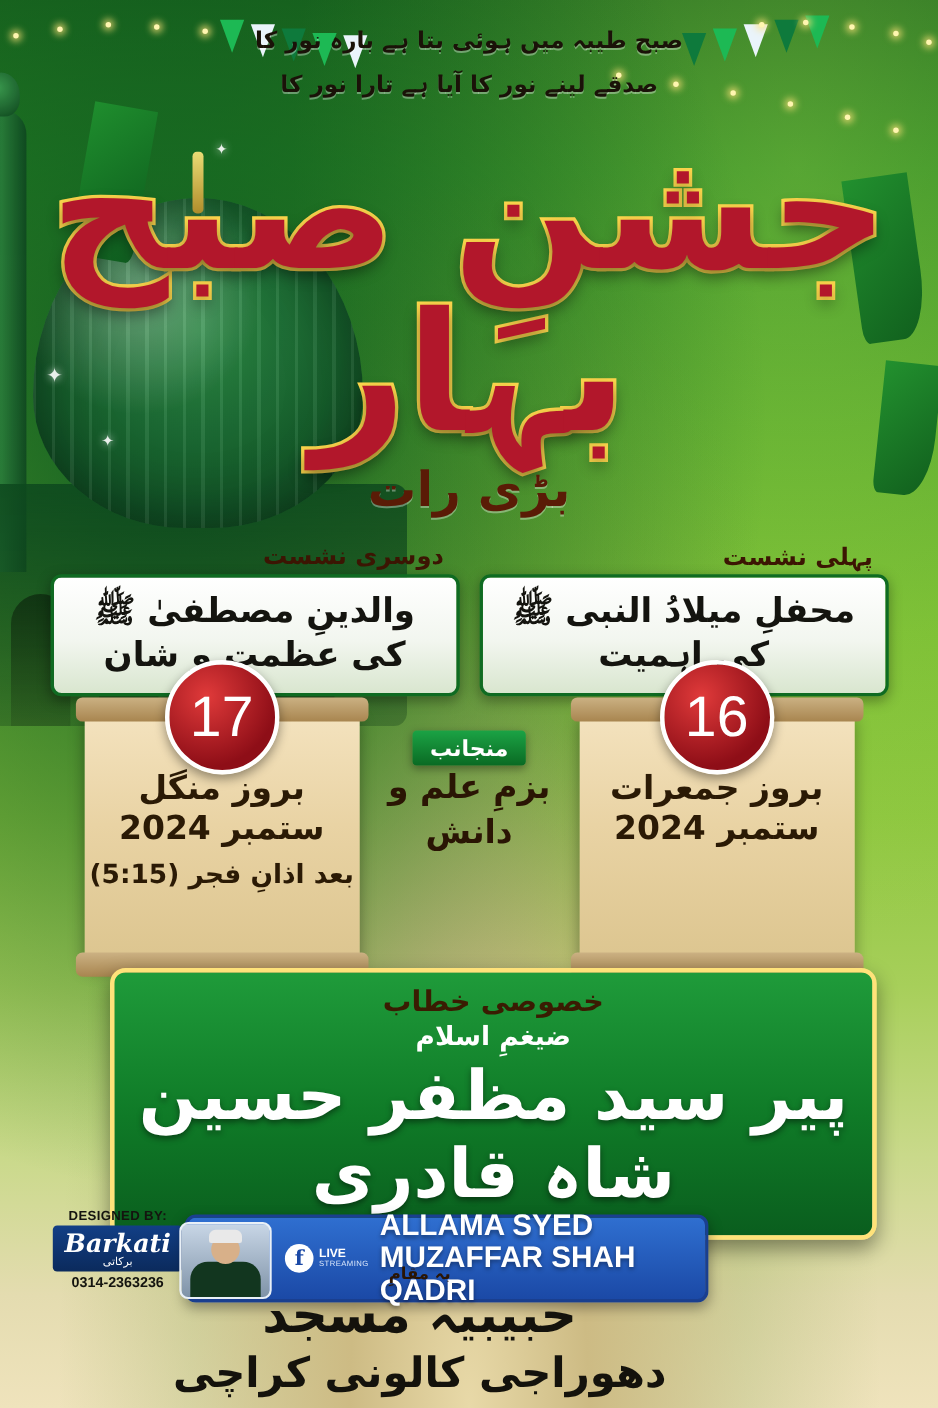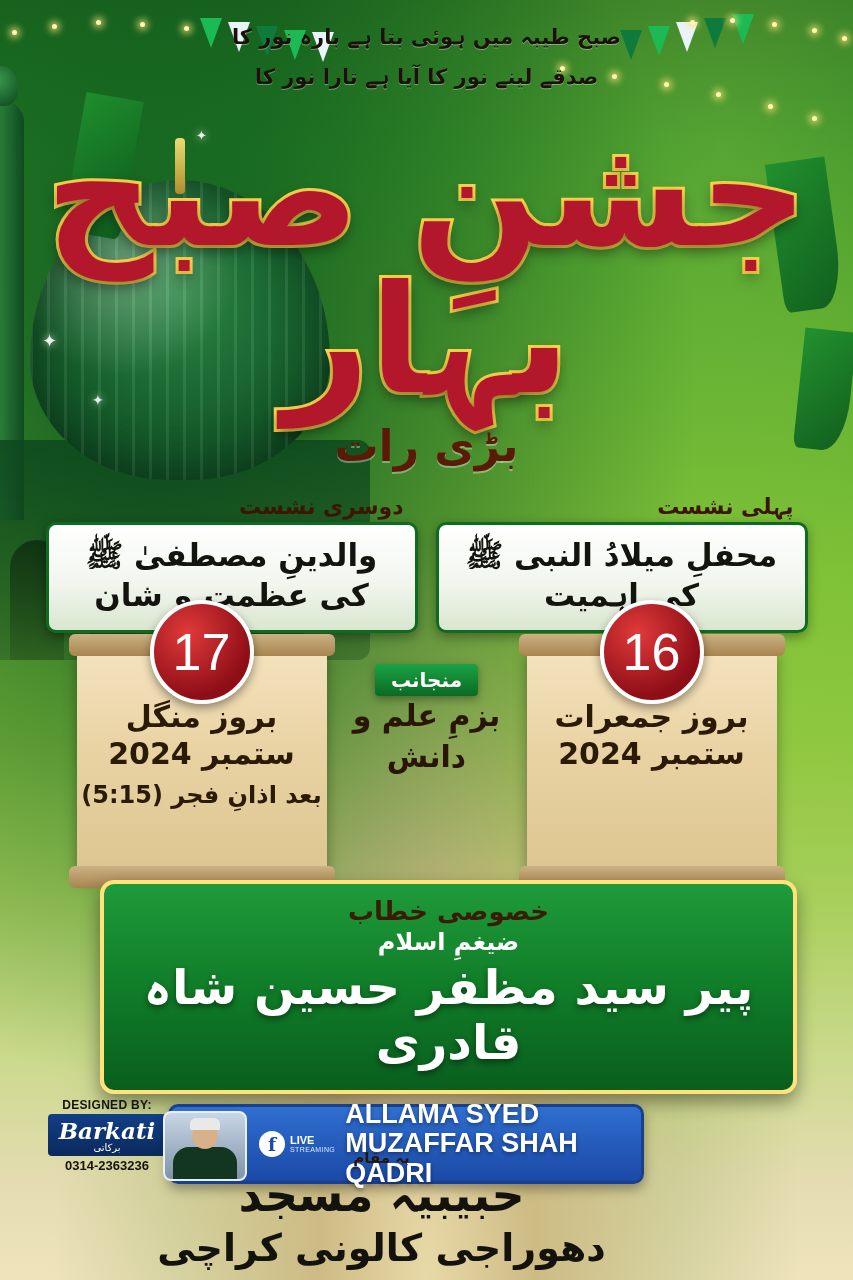--- a/index.html
+++ b/index.html
@@ -359,21 +359,21 @@
     font-family: "DejaVu Sans", sans-serif;
     direction: rtl;
     font-size: 24px;
     font-weight: bold;
     color: #ffffff;
   }
   .speaker-name {
     margin-top: 4px;
     font-family: "DejaVu Sans", sans-serif;
     direction: rtl;
-    font-size: 48px;
+    font-size: 62px;
     font-weight: bold;
     color: #ffffff;
     line-height: 1.15;
     text-shadow: 0 3px 6px rgba(0,0,0,0.45);
   }
 
   .designed-by {
     position: absolute;
     left: 48px;
     top: 1098px;

